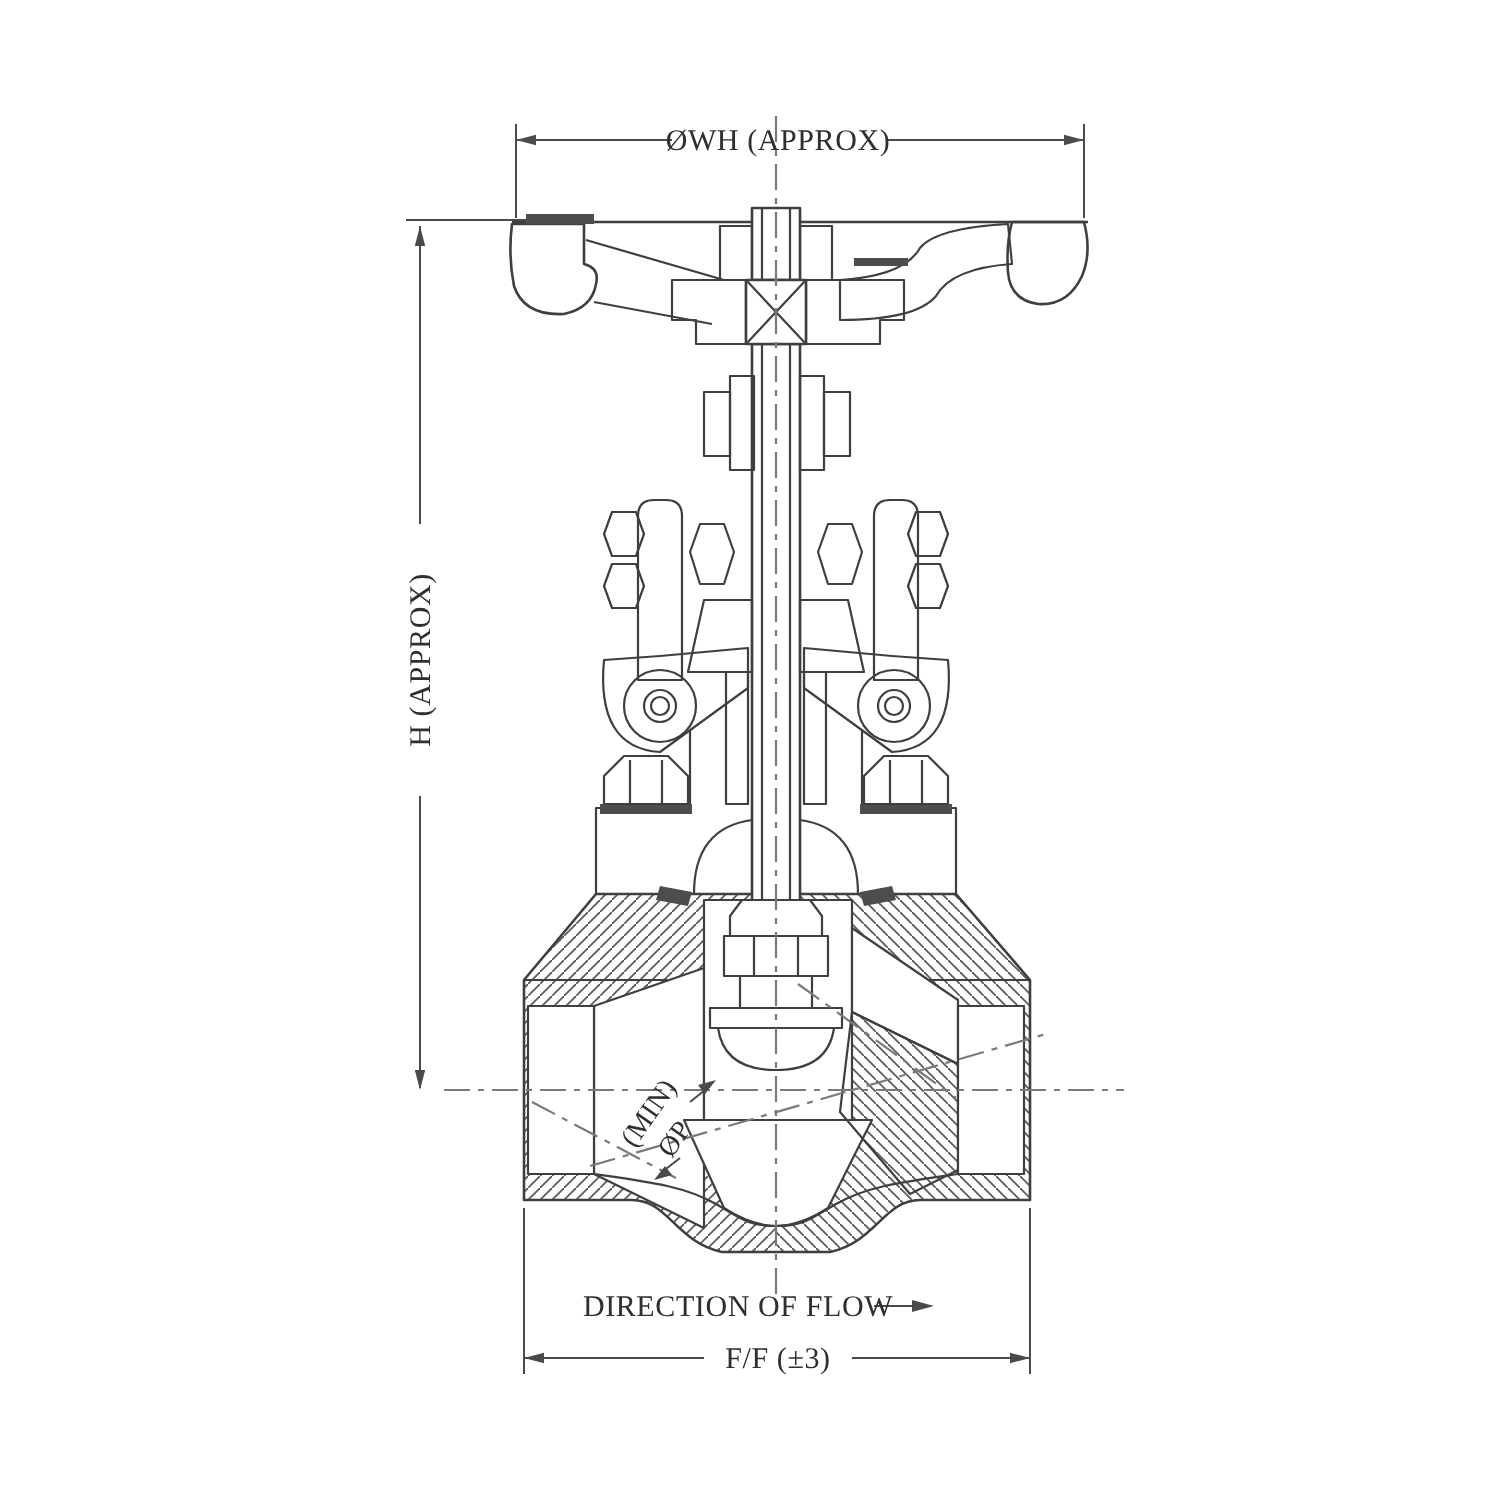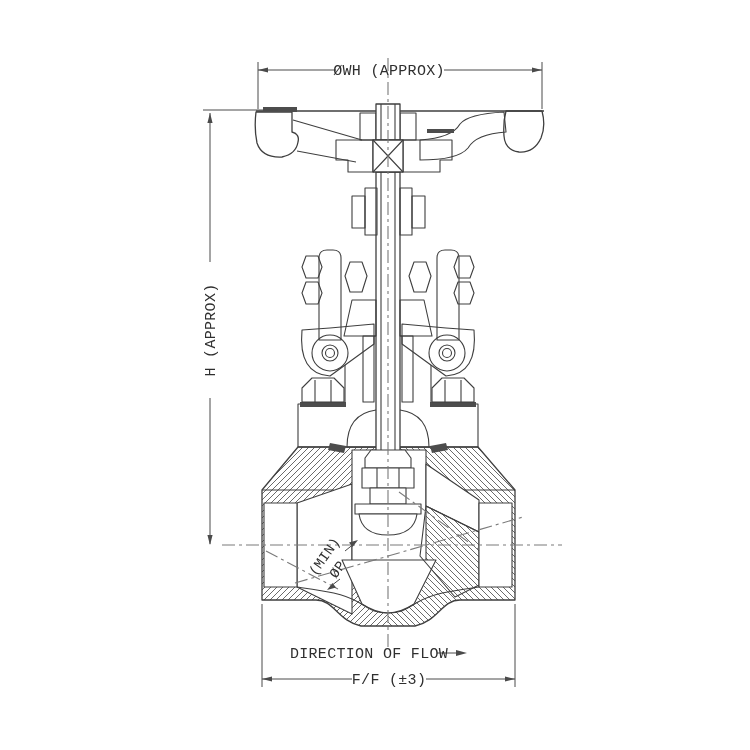--- a/index.html
+++ b/index.html
@@ -1,21 +1,21 @@
 <!DOCTYPE html>
 <html style="--line: #3f3f3f; --dim: #4a4a4a; --text: #2f2f2f; --hatch: #5a5a5a; --seal: #4d4d4d; --center: #7a7a7a; --bg: #ffffff;"><head>
 <meta charset="utf-8">
 <style>
   :root{
     --line:#3f3f3f; --dim:#4a4a4a; --text:#2f2f2f;
     --hatch:#5a5a5a; --seal:#4d4d4d; --bg:#ffffff; --center:#7a7a7a;
   }
   html,body{margin:0;padding:0;background:#fff;}
   .stage{position:relative;width:750px;height:750px;background:var(--bg);overflow:hidden;
-         font-family:Liberation Mono, monospace;}
+         font-family:Liberation Serif, serif;}
   svg{position:absolute;left:0;top:0;}
   .ol{fill:none;stroke:var(--line);stroke-width:1.3;stroke-linejoin:round;}
   .ol2{fill:none;stroke:var(--line);stroke-width:1.1;stroke-linejoin:round;}
   .wh{fill:#ffffff;stroke:var(--line);stroke-width:1.3;stroke-linejoin:round;}
   .wh2{fill:#ffffff;stroke:var(--line);stroke-width:1.1;stroke-linejoin:round;}
   .sl{fill:var(--seal);stroke:none;}
   .cl{fill:none;stroke:var(--center);stroke-width:1.1;stroke-dasharray:13 4 3 4;}
   .dm{fill:none;stroke:var(--dim);stroke-width:1;}
   .ar{fill:var(--dim);stroke:none;}
   .lbl{fill:var(--text);font-size:15px;letter-spacing:.3px;}

